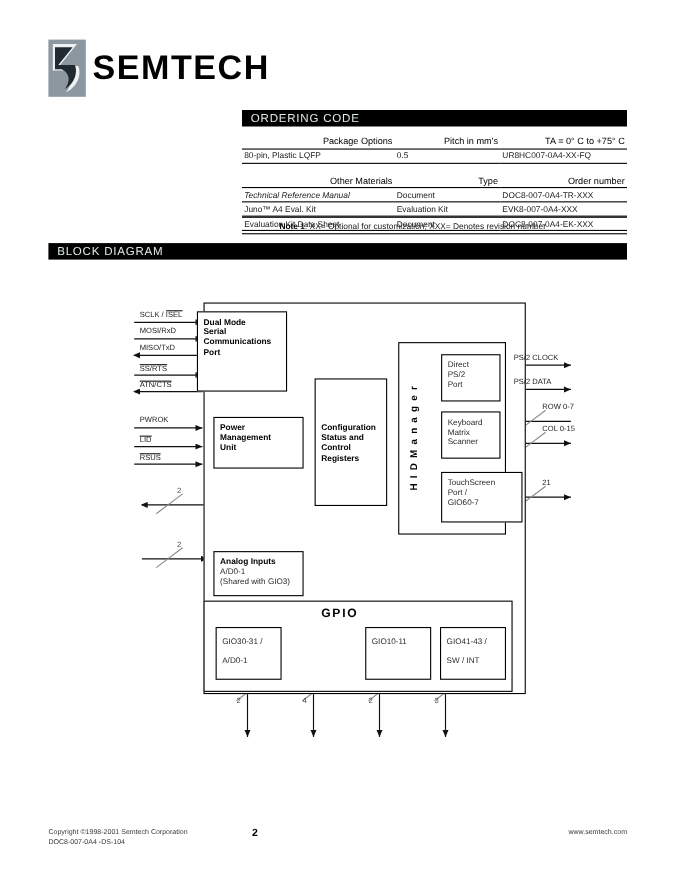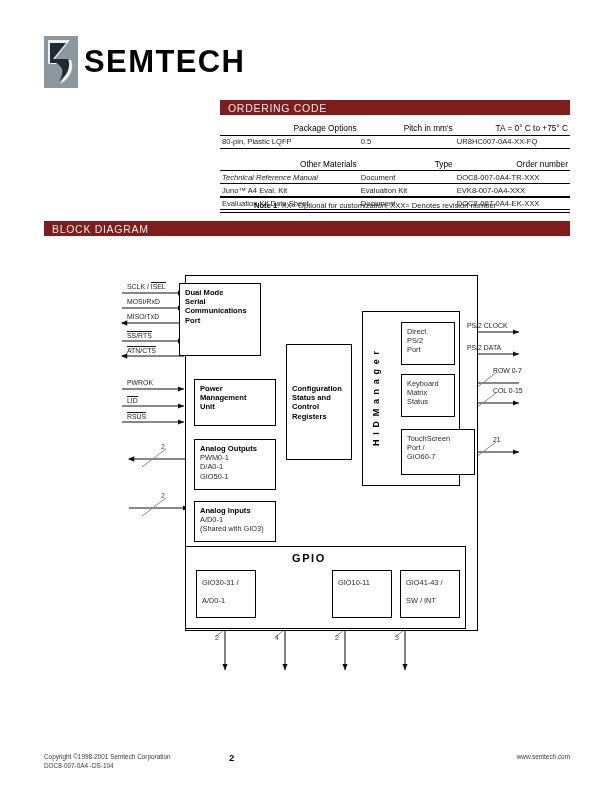--- a/index.html
+++ b/index.html
@@ -16,21 +16,21 @@
   #logo .mark svg{position:absolute;left:0;top:0;}
   #logo .wordmark{
     position:absolute;left:40px;top:9px;
     font-size:31px;font-weight:bold;letter-spacing:1.4px;
     font-family:"Liberation Sans", sans-serif;
     line-height:34px;color:#000;
   }
 
   
   .bar{
-    position:absolute;background:#7f1d1d;color:#dfeaea;
+    position:absolute;background:#000000;color:#dfeaea;
     font-size:10.5px;letter-spacing:.7px;
     padding-left:8px;box-sizing:border-box;
     display:flex;align-items:center;
   }
   #ordering-bar{left:220px;top:100px;width:350px;height:15px;}
   #block-bar{left:44px;top:221px;width:526px;height:15px;}
 
   
   #ordering-table{position:absolute;left:220px;top:118px;width:350px;}
   #ordering-table table{border-collapse:collapse;width:100%;font-size:7.6px;color:#1b1b1b;}
@@ -222,28 +222,20 @@
     </div>
 
     <div class="bx" style="left:150px;top:133px;width:82px;height:47px;">
       <div class="t big">
         <b>Power</b><br>
         <b>Management</b><br>
         <b>Unit</b>
       </div>
     </div>
 
-    <div class="bx" style="left:150px;top:193px;width:82px;height:51px;">
-      <div class="t">
-        <b>Analog Outputs</b><br>
-        <span>PWM0-1</span><br>
-        <span>D/A0-1</span><br>
-        <span>GIO50-1</span>
-      </div>
-    </div>
 
     <div class="bx" style="left:150px;top:255px;width:82px;height:41px;">
       <div class="t">
         <b>Analog Inputs</b><br>
         <span>A/D0-1</span><br>
         <span>(Shared with GIO3)</span>
       </div>
     </div>
 
     <div class="bx" style="left:242px;top:98px;width:66px;height:116px;">
@@ -261,21 +253,21 @@
         <div class="t">
           <span>Direct</span><br>
           <span>PS/2</span><br>
           <span>Port</span>
         </div>
       </div>
       <div class="bx" style="left:38px;top:62px;width:54px;height:43px;">
         <div class="t">
           <span>Keyboard</span><br>
           <span>Matrix</span><br>
-          <span>Status</span>
+          <span>Scanner</span>
         </div>
       </div>
       <div class="bx" style="left:38px;top:117px;width:74px;height:46px;">
         <div class="t">
           <span>TouchScreen</span><br>
           <span>Port /</span><br>
           <span>GIO60-7</span>
         </div>
       </div>
     </div>

